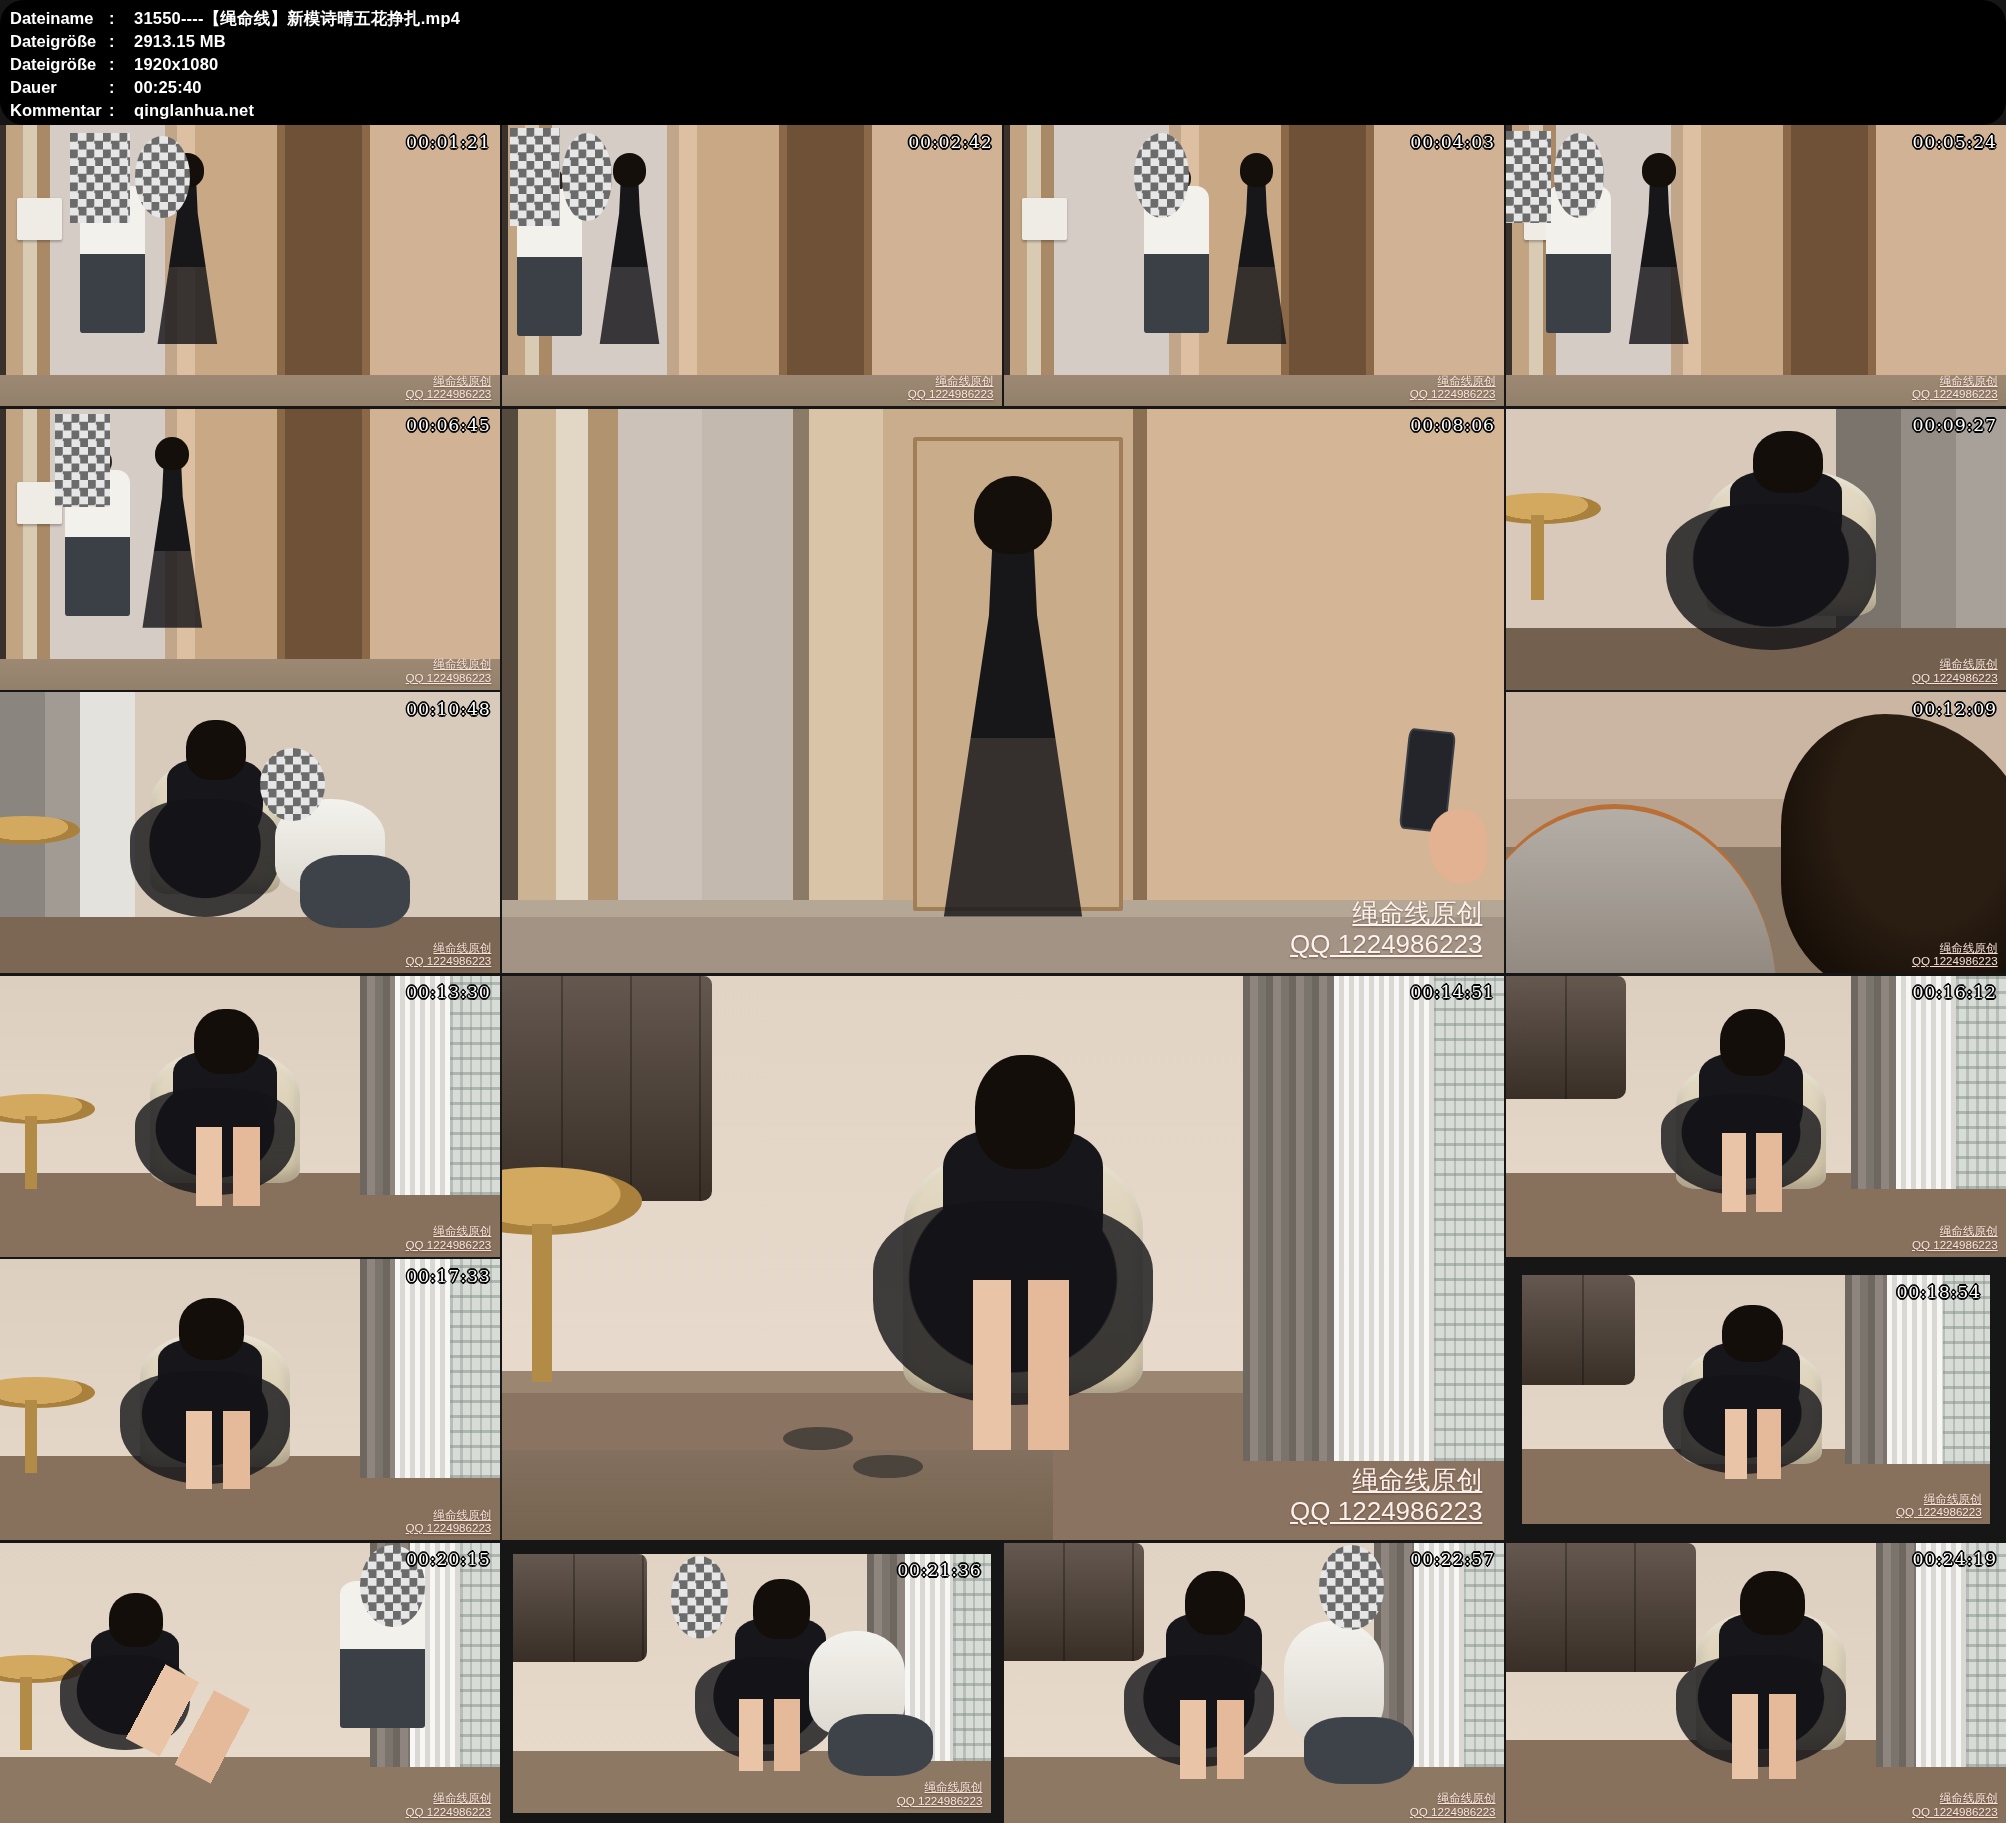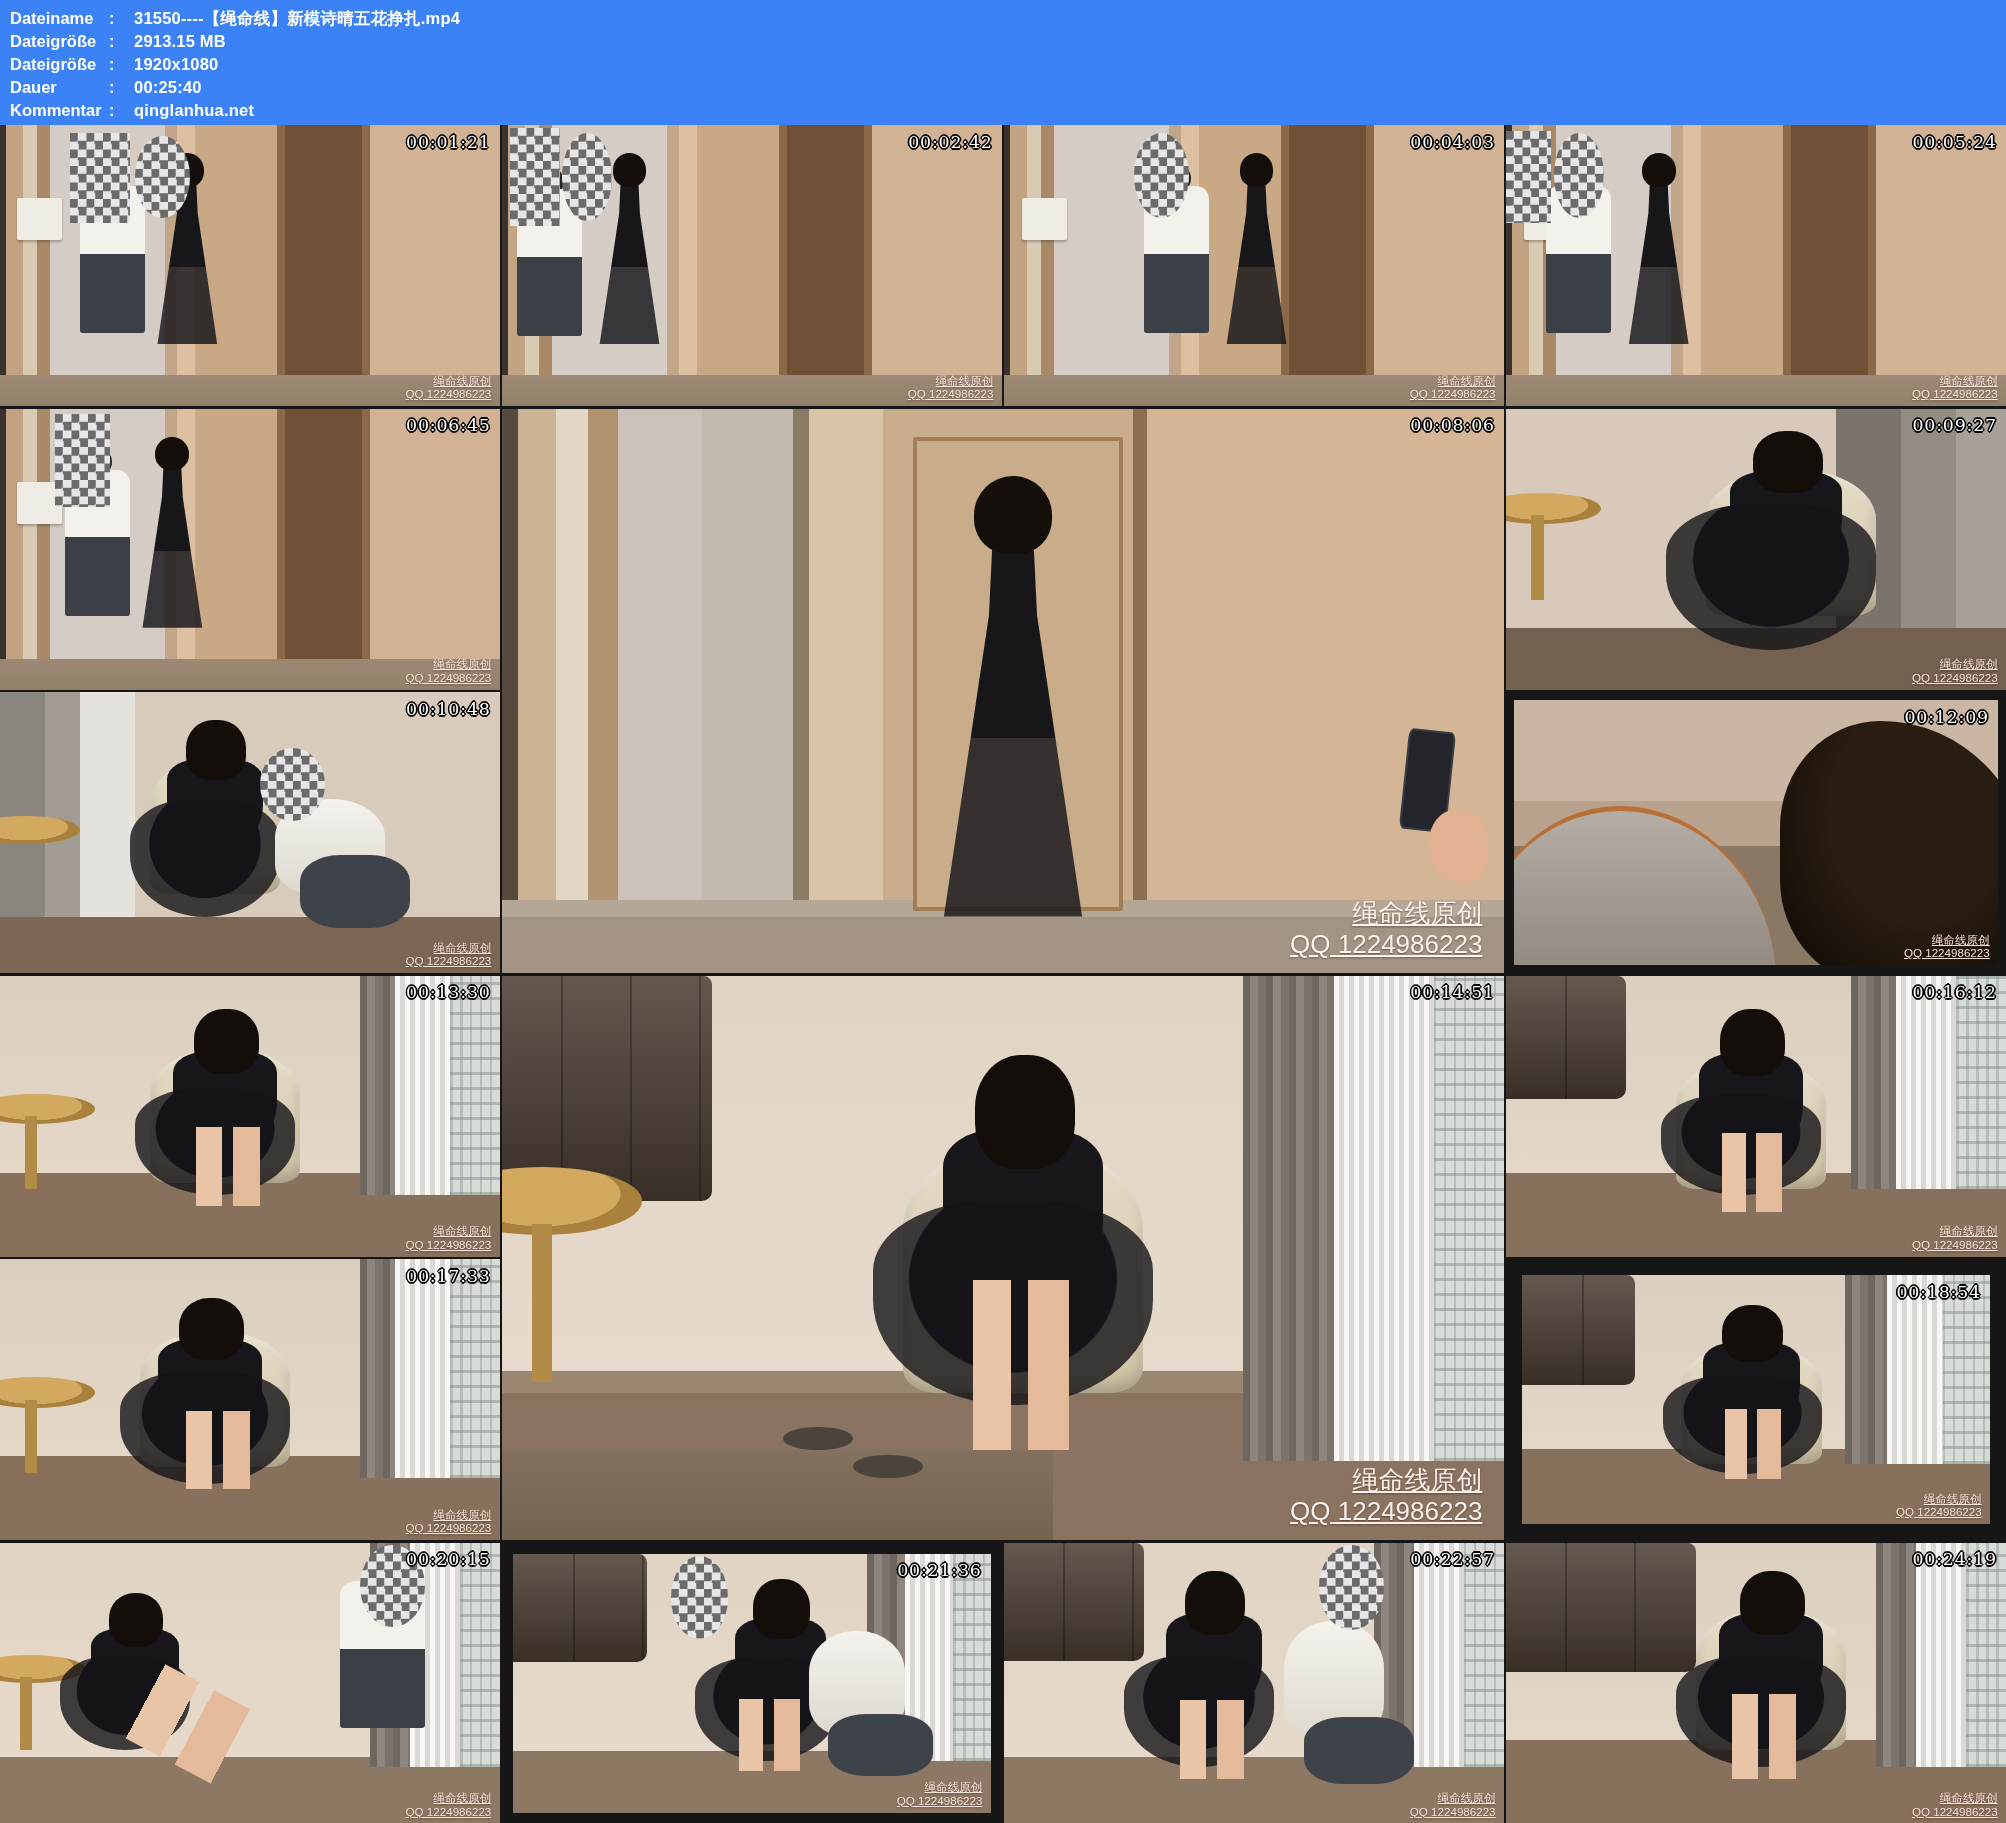--- a/index.html
+++ b/index.html
@@ -1,19 +1,19 @@
 <!DOCTYPE html>
 <html style="font-size:13.2px"><head>
 <meta charset="utf-8">
 <style>
   html,body{margin:0;padding:0;background:#161616;}
   .sheet{width:2006px;height:1823px;overflow:hidden;background:#161616;font-family:"Liberation Sans",sans-serif;}
 
   
-  .header{height:125px;background:#3b82f6;padding:7.4px 0 0 10px;box-sizing:border-box;}
+  .header{height:125px;background:#000000;padding:7.4px 0 0 10px;box-sizing:border-box;border-radius:24px;}
   .hrow{display:flex;height:23px;line-height:23px;color:#ffffff;font-weight:700;font-size:16.5px;white-space:nowrap;}
   .hlabel{width:99px;}
   .hsep{width:25px;text-align:left;}
   .hval{letter-spacing:0.2px;}
 
   
   .grid{display:grid;grid-template-columns:repeat(4,1fr);grid-auto-rows:281px;gap:2.5px;width:2006px;background:#161616;}
   .cell{position:relative;overflow:hidden;background:#40372e;}
   .cell.big{grid-column:span 2;grid-row:span 2;}
   .scene{position:absolute;inset:0;}
@@ -236,21 +236,21 @@
         <i class="it pants" style="left:60%;top:58%;width:22%;height:26%"></i>
         <i class="it mosaic" style="left:52%;top:20%;width:13%;height:26%;border-radius:50%"></i>
       </div>
       <span class="ts">00:10:48</span>
       <div class="wm">
         <span>绳命线原创</span>
         <span>QQ 1224986223</span>
       </div>
     </figure>
 
-    <figure class="cell" style="margin:8px">
+    <figure class="cell" style="margin:0">
       <div class="scene" data-scene="hair-closeup">
         <i class="it chaircorner" style="left:-8%;top:40%;width:62%;height:70%"></i>
         <i class="it hairmass" style="left:55%;top:8%;width:52%;height:100%"></i>
       </div>
       <span class="ts">00:12:09</span>
       <div class="wm">
         <span>绳命线原创</span>
         <span>QQ 1224986223</span>
       </div>
     </figure>

